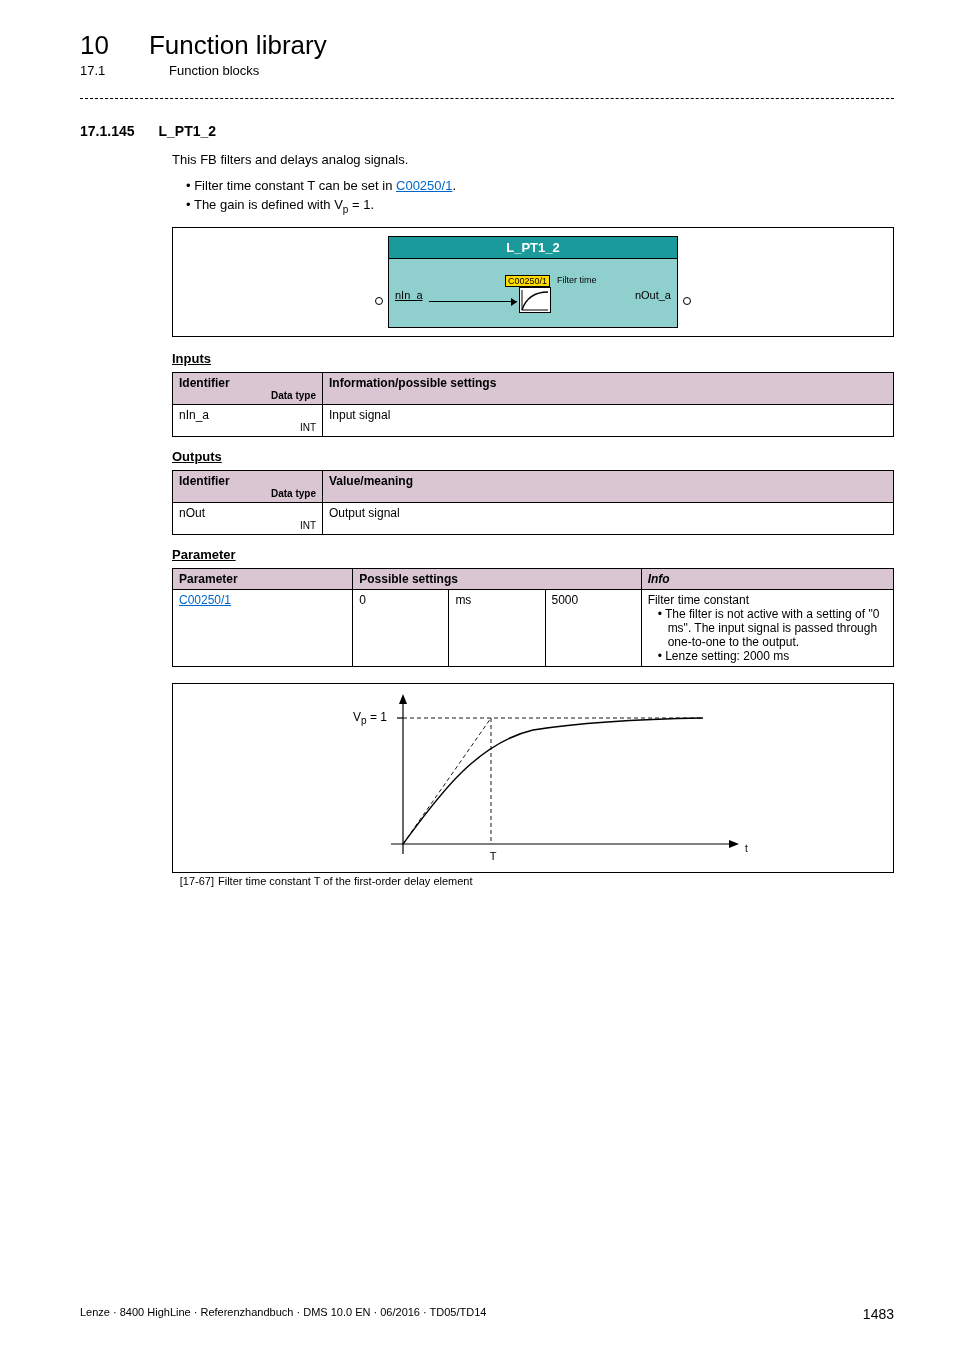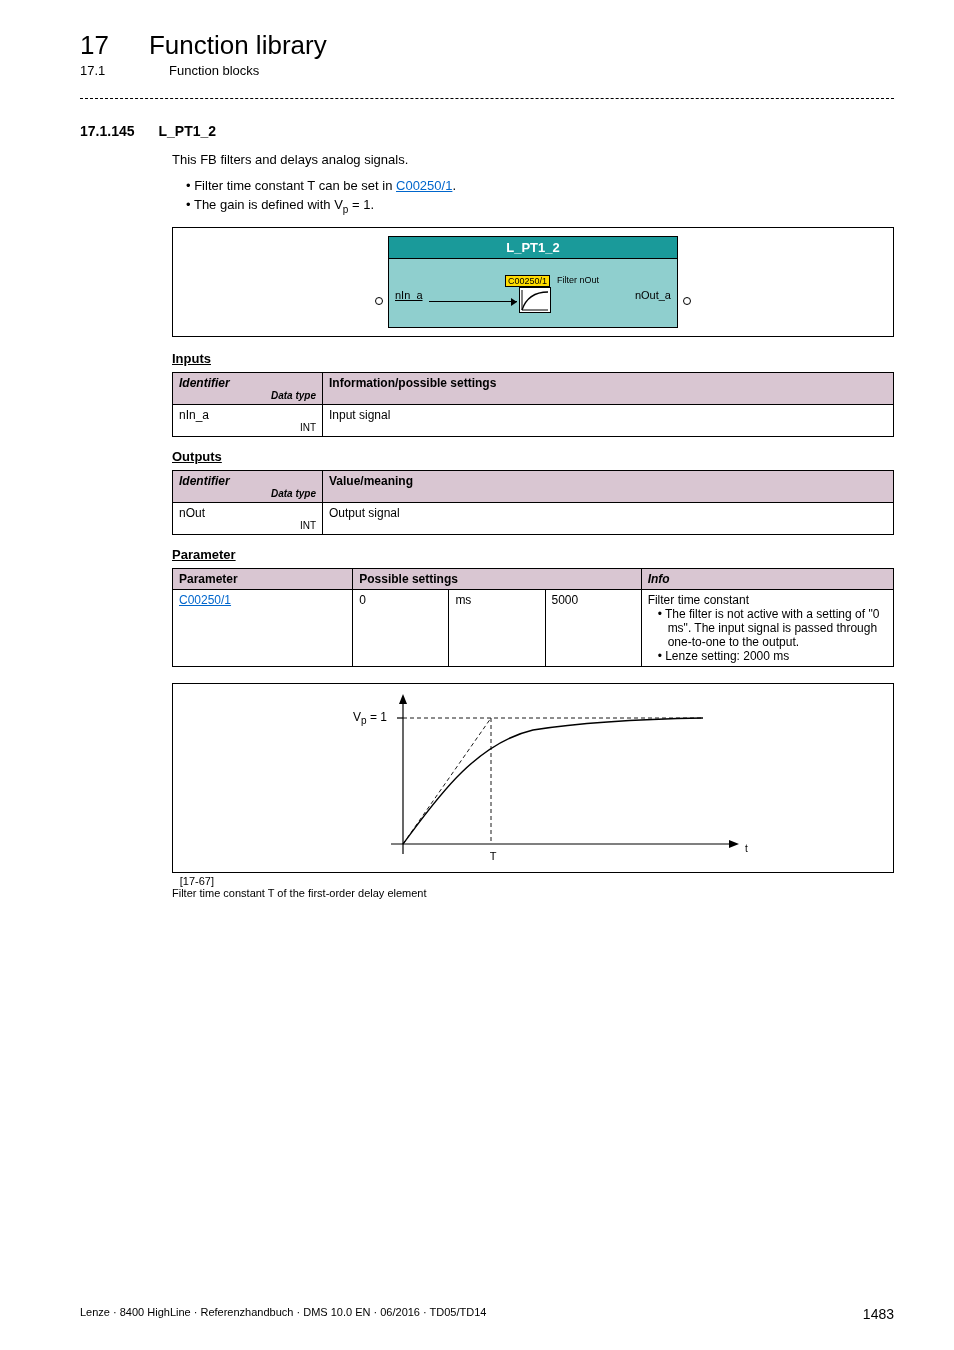--- a/index.html
+++ b/index.html
@@ -152,21 +152,21 @@
   }
   table.iotable th {
     background: #d9c6d2;
     font-weight: 700;
   }
   .datatype-cell {
     text-align: right;
     font-size: 10px;
     vertical-align: bottom;
   }
-  .ident-col { width: 150px; font-style: italic; }
+  .ident-col { width: 150px; }
 
   table.paramtable {
     border-collapse: collapse;
     width: 100%;
     font-size: 12px;
     margin-bottom: 16px;
   }
   table.paramtable th, table.paramtable td {
     border: 1px solid #000;
     padding: 3px 6px;
@@ -184,41 +184,41 @@
   .info-list li::before { content: "• "; }
 
   
   .graph-frame {
     border: 1px solid #000;
     height: 190px;
     position: relative;
     margin-bottom: 2px;
   }
   .graph-svg { position: absolute; left: 0; top: 0; }
-  .caption-row { display: flex; font-size: 11px; margin-bottom: 40px; flex-direction: column; }
+  .caption-row { display: flex; font-size: 11px; margin-bottom: 40px; }
   .caption-tag { width: 46px; text-align: right; padding-right: 4px; }
   .caption-text { }
 
   .footer {
     position: absolute;
     bottom: 28px;
     left: 80px;
     right: 60px;
     display: flex;
     justify-content: space-between;
     font-size: 11px;
   }
   .footer-left { color: #000; }
   .footer-right { font-size: 14px; }
 </style>
 </head>
 <body>
 
 <div class="chapter-line">
-  <div class="chapter-num">17</div>
+  <div class="chapter-num">10</div>
   <div class="chapter-title">Function library</div>
 </div>
 <div class="sub-line">
   <div class="sub-num">17.1</div>
   <div class="sub-title">Function blocks</div>
 </div>
 
 <hr class="dashed-hr">
 
 <div class="section-line">
@@ -241,21 +241,21 @@
   <div class="block-frame">
     <div class="block-inner">
       <div class="fb-box">
         <div class="fb-header">L_PT1_2</div>
         <div class="fb-body">
           <div class="port-in"></div>
           <div class="port-label-in">nIn_a</div>
           <div class="arrow-line"></div>
           <div class="arrow-head"></div>
           <div class="param-chip">C00250/1</div>
-          <div class="param-label">Filter nOut</div>
+          <div class="param-label">Filter time</div>
           <div class="curve-box">
             <svg width="30" height="24" viewBox="0 0 30 24">
               <path d="M2 22 L2 2 M2 22 L28 22" stroke="#000" stroke-width="1" fill="none"></path>
               <path d="M2 22 Q 8 4 28 4" stroke="#000" stroke-width="1.3" fill="none"></path>
             </svg>
           </div>
           <div class="port-label-out">nOut_a</div>
           <div class="port-out"></div>
         </div>
       </div>

